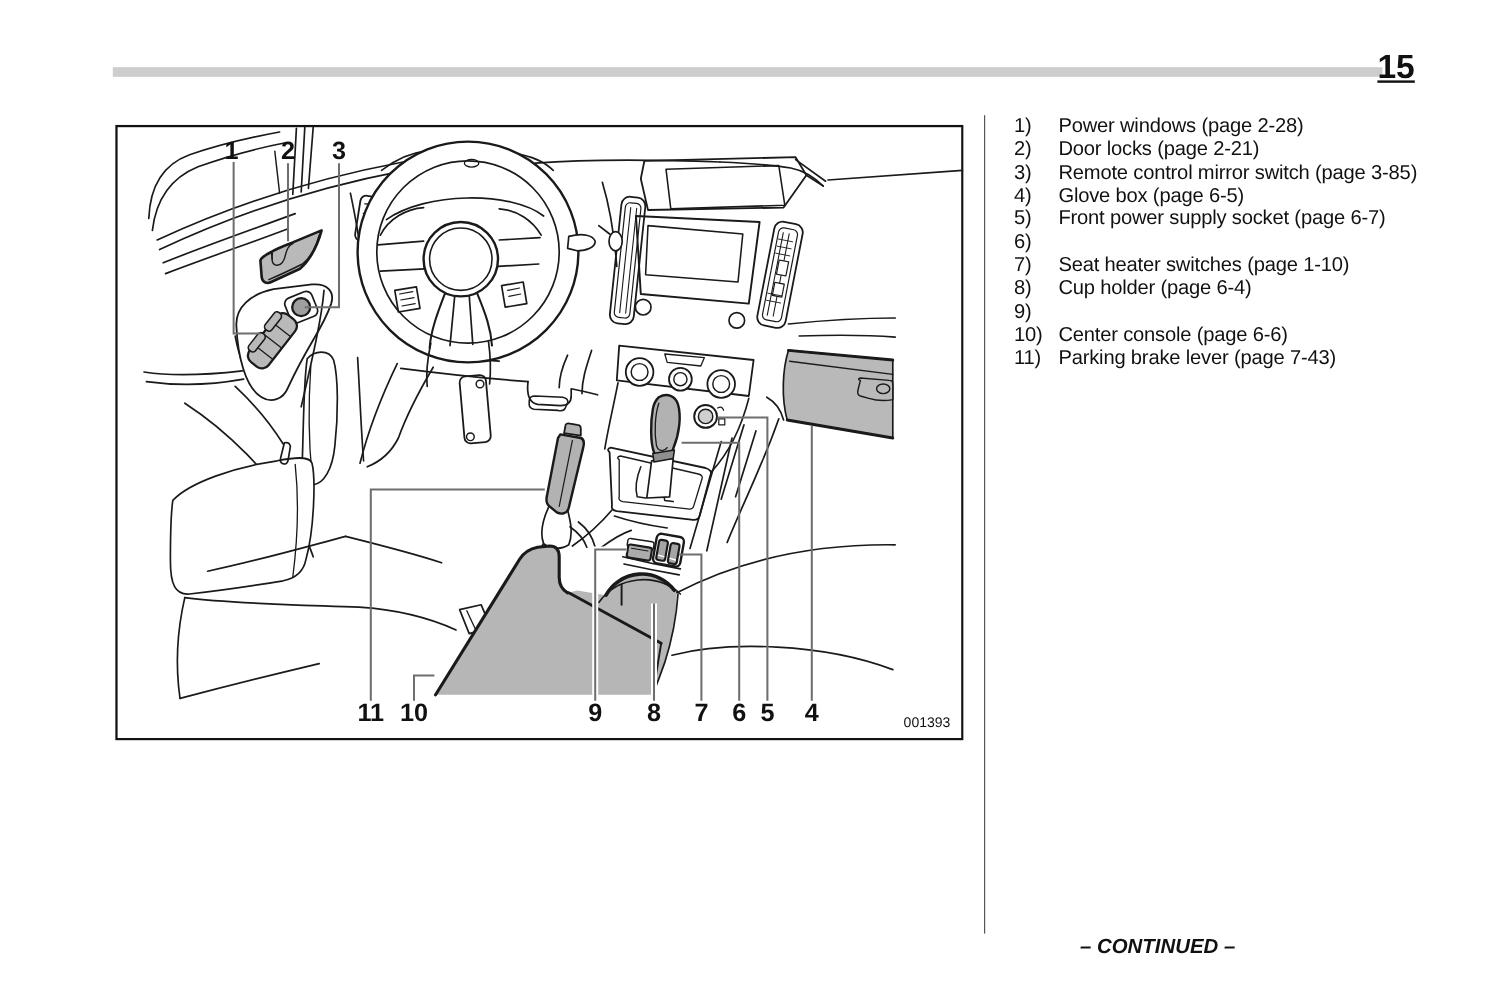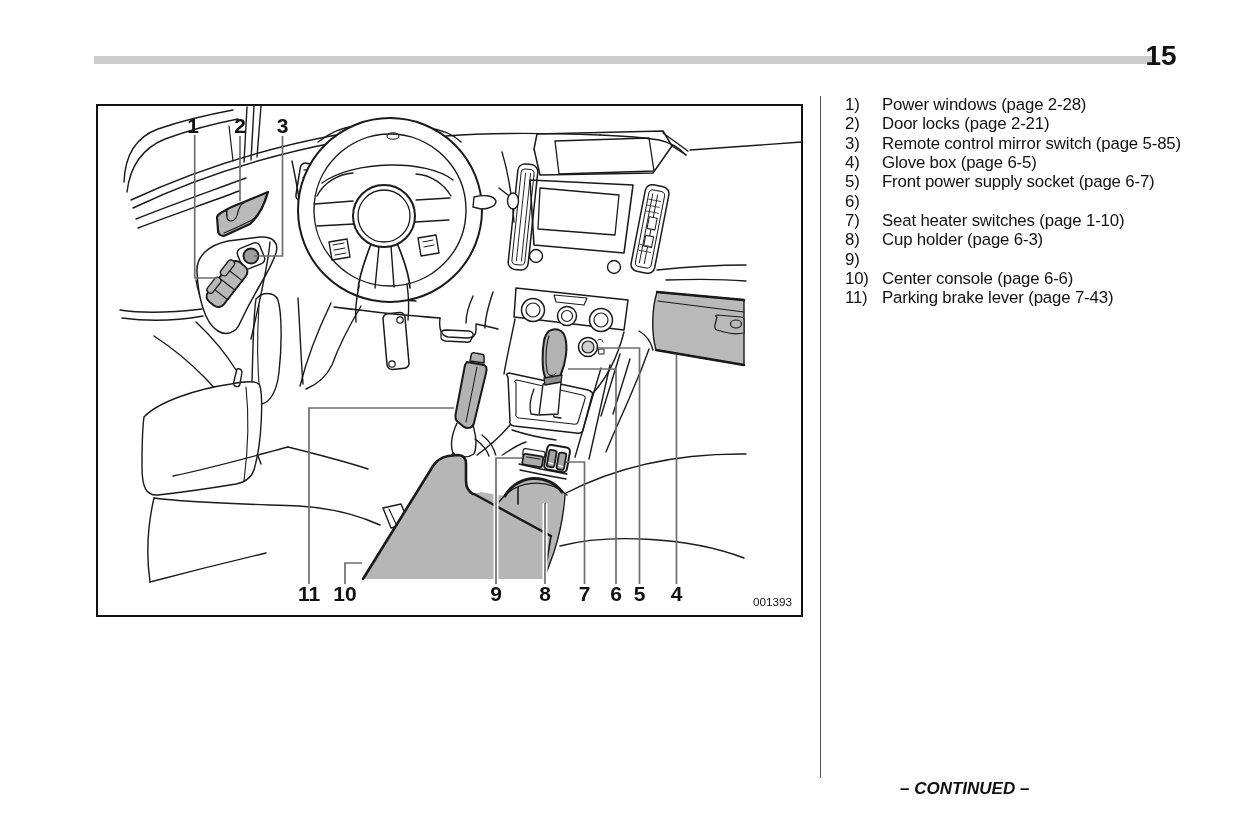--- a/index.html
+++ b/index.html
@@ -9,39 +9,39 @@
   .row{display:flex;}
   .num{width:37px;flex:0 0 37px;}
   .txt{width:299px;}
   .just{text-align:justify;text-align-last:justify;}
 </style>
 </head>
 <body>
 
 <div class="abs" style="left:94px;top:56px;width:1058px;height:8px;background:#cdcdcd;"></div>
 
-<div class="abs" style="left:1143px;top:40px;width:36px;text-align:center;font-size:28px;font-weight:bold;color:#111;">15</div>
+<div class="abs" style="left:1143px;top:40px;width:36px;text-align:right;font-size:28px;font-weight:bold;color:#111;text-decoration:underline;">15</div>
 
 <div class="abs" style="left:820px;top:96px;width:1px;height:682px;background:#555;"></div>
 
 <div class="list">
 
   <div class="row">
       <span class="num">1)</span>
       <span class="txt">Power windows (page 2-28)</span>
     </div>
 
   <div class="row">
       <span class="num">2)</span>
       <span class="txt">Door locks (page 2-21)</span>
     </div>
 
   <div class="row">
       <span class="num">3)</span>
-      <span class="txt">Remote control mirror switch (page 5-85)</span>
+      <span class="txt">Remote control mirror switch (page 3-85)</span>
     </div>
 
   <div class="row">
       <span class="num">4)</span>
       <span class="txt">Glove box (page 6-5)</span>
     </div>
 
   <div class="row">
       <span class="num">5)</span>
       <span class="txt">Front power supply socket (page 6-7)</span>
@@ -51,21 +51,21 @@
       <span class="num">6)</span>
     </div>
 
   <div class="row">
       <span class="num">7)</span>
       <span class="txt">Seat heater switches (page 1-10)</span>
     </div>
 
   <div class="row">
       <span class="num">8)</span>
-      <span class="txt">Cup holder (page 6-3)</span>
+      <span class="txt">Cup holder (page 6-4)</span>
     </div>
 
   <div class="row">
       <span class="num">9)</span>
     </div>
 
   <div class="row">
       <span class="num">10)</span>
       <span class="txt">Center console (page 6-6)</span>
     </div>

